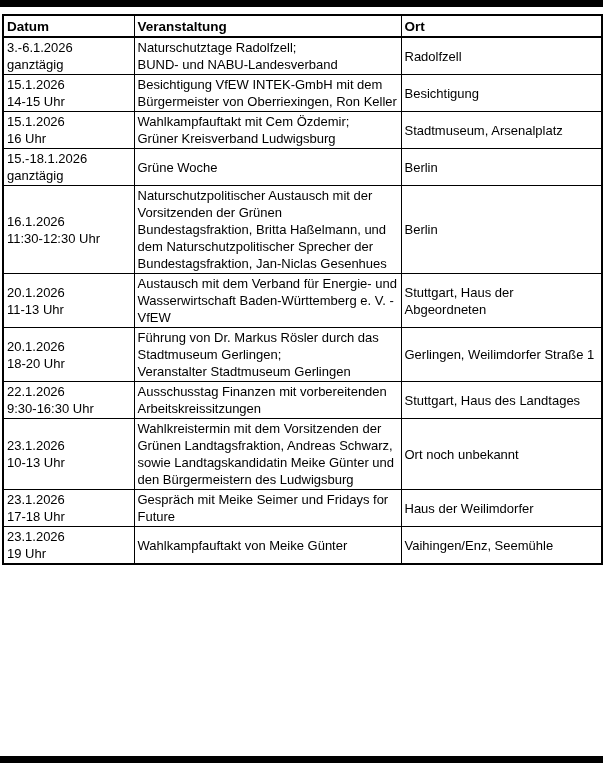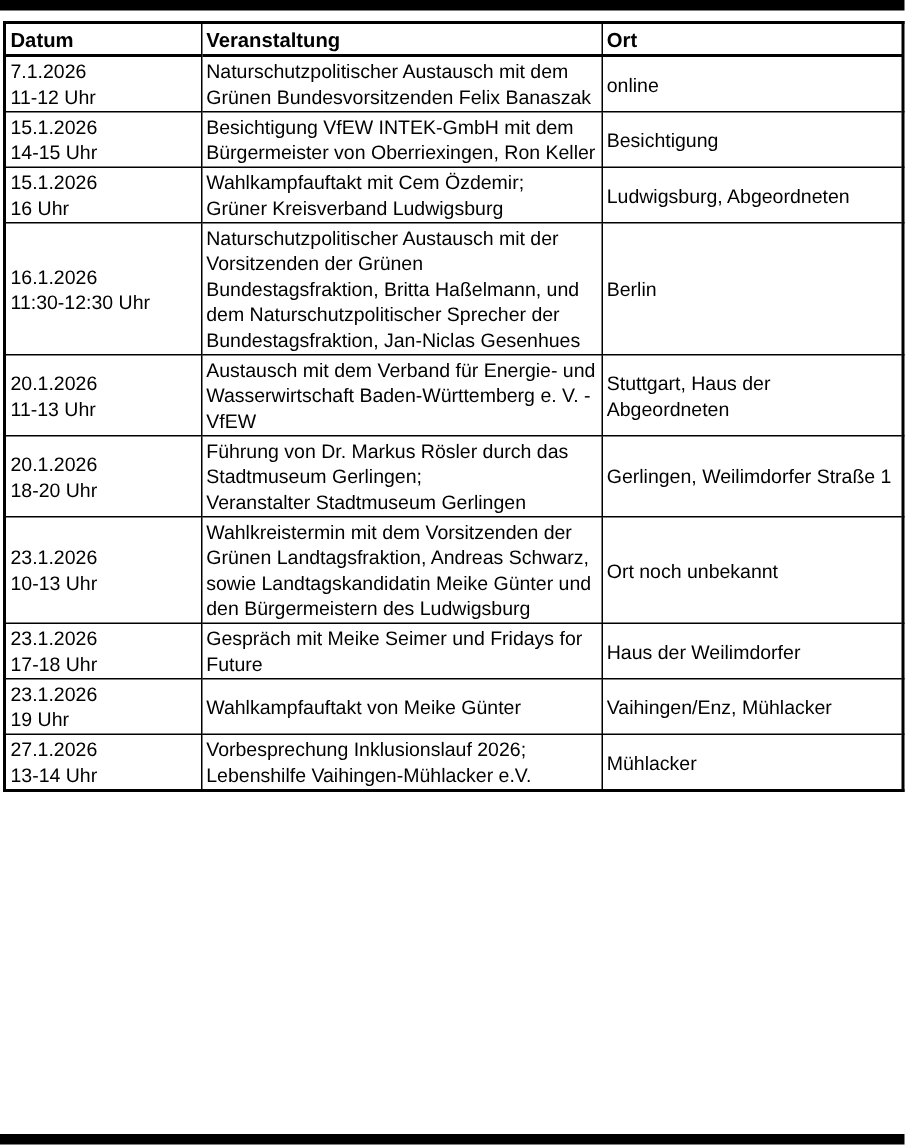--- a/index.html
+++ b/index.html
@@ -71,37 +71,44 @@
   </colgroup>
   <thead>
     <tr>
       <th>Datum</th>
       <th>Veranstaltung</th>
       <th>Ort</th>
     </tr>
   </thead>
   <tbody>
     <tr>
-      <td>7.1.2026
-11-12 Uhr</td>
-      <td>Naturschutzpolitischer Austausch mit dem Grünen Bundesvorsitzenden Felix Banaszak</td>
-      <td>online</td>
+      <td>3.-6.1.2026
+ganztägig</td>
+      <td>Naturschutztage Radolfzell;
+BUND- und NABU-Landesverband</td>
+      <td>Radolfzell</td>
     </tr>
     <tr>
       <td>15.1.2026
 14-15 Uhr</td>
       <td>Besichtigung VfEW INTEK-GmbH mit dem Bürgermeister von Oberriexingen, Ron Keller</td>
       <td>Besichtigung</td>
     </tr>
     <tr>
       <td>15.1.2026
 16 Uhr</td>
       <td>Wahlkampfauftakt mit Cem Özdemir;
 Grüner Kreisverband Ludwigsburg</td>
-      <td>Ludwigsburg, Abgeordneten</td>
+      <td>Stadtmuseum, Arsenalplatz</td>
+    </tr>
+    <tr>
+      <td>15.-18.1.2026
+ganztägig</td>
+      <td>Grüne Woche</td>
+      <td>Berlin</td>
     </tr>
     <tr>
       <td>16.1.2026
 11:30-12:30 Uhr</td>
       <td>Naturschutzpolitischer Austausch mit der Vorsitzenden der Grünen Bundestagsfraktion, Britta Haßelmann, und dem Naturschutzpolitischer Sprecher der Bundestagsfraktion, Jan-Niclas Gesenhues</td>
       <td>Berlin</td>
     </tr>
     <tr>
       <td>20.1.2026
 11-13 Uhr</td>
@@ -109,40 +116,39 @@
       <td>Stuttgart, Haus der Abgeordneten</td>
     </tr>
     <tr>
       <td>20.1.2026
 18-20 Uhr</td>
       <td>Führung von Dr. Markus Rösler durch das Stadtmuseum Gerlingen;
 Veranstalter Stadtmuseum Gerlingen</td>
       <td>Gerlingen, Weilimdorfer Straße 1</td>
     </tr>
     <tr>
+      <td>22.1.2026
+9:30-16:30 Uhr</td>
+      <td>Ausschusstag Finanzen mit vorbereitenden Arbeitskreissitzungen</td>
+      <td>Stuttgart, Haus des Landtages</td>
+    </tr>
+    <tr>
       <td>23.1.2026
 10-13 Uhr</td>
       <td>Wahlkreistermin mit dem Vorsitzenden der Grünen Landtagsfraktion, Andreas Schwarz, sowie Landtagskandidatin Meike Günter und den Bürgermeistern des Ludwigsburg</td>
       <td>Ort noch unbekannt</td>
     </tr>
     <tr>
       <td>23.1.2026
 17-18 Uhr</td>
       <td>Gespräch mit Meike Seimer und Fridays for Future</td>
       <td>Haus der Weilimdorfer</td>
     </tr>
     <tr>
       <td>23.1.2026
 19 Uhr</td>
       <td>Wahlkampfauftakt von Meike Günter</td>
-      <td>Vaihingen/Enz, Mühlacker</td>
-    </tr>
-    <tr>
-      <td>27.1.2026
-13-14 Uhr</td>
-      <td>Vorbesprechung Inklusionslauf 2026;
-Lebenshilfe Vaihingen-Mühlacker e.V.</td>
-      <td>Mühlacker</td>
+      <td>Vaihingen/Enz, Seemühle</td>
     </tr>
   </tbody>
 </table>
 
 <div id="bottom-bar" class="edge-bar"></div>
 
 </body></html>

